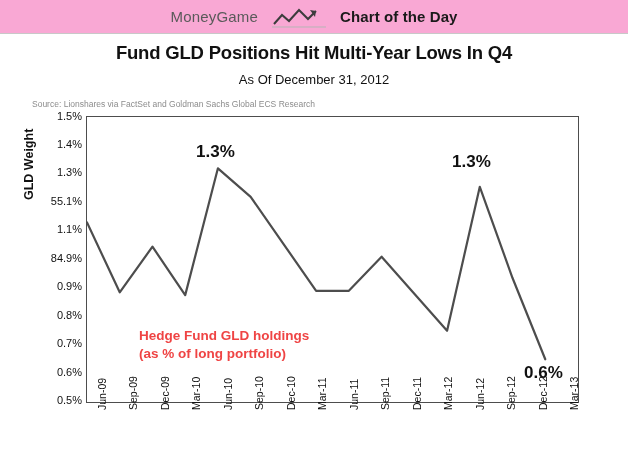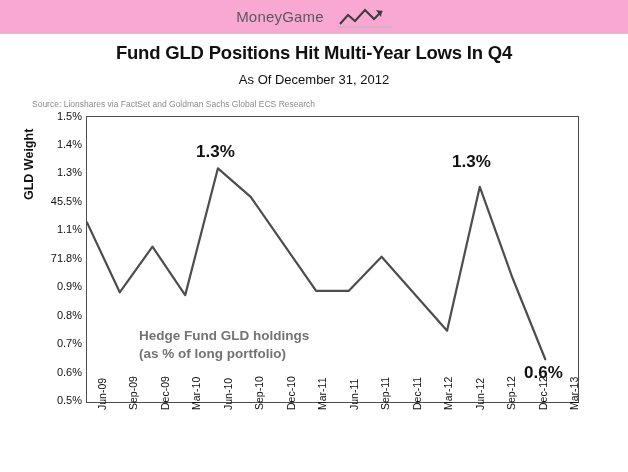--- a/index.html
+++ b/index.html
@@ -70,52 +70,53 @@
     transform:rotate(-90deg);
     transform-origin:left top;
   }
 
   
   .ann{
     position:absolute;font-weight:bold;color:#111;white-space:nowrap;
   }
   .ann-peak{font-size:17px;}
   .ann-low{font-size:17px;}
-  .ann-note{font-size:13.5px;line-height:17px;font-weight:bold;color:#737373;}
+  .ann-note{font-size:13.5px;line-height:17px;font-weight:bold;color:#ef4444;}
 </style>
 </head>
 <body>
 
 <div id="root">
 
   <div class="header">
     <div class="hdr-inner">
       <span class="hdr-money">MoneyGame</span>
       <span class="hdr-logo">
         <svg width="54" height="22" viewBox="0 0 54 22">
           <polyline points="2,18 10,9 17,15 27,4 36,13 44,5" fill="none" stroke="#3c3c3c" stroke-width="2"></polyline>
           <polygon points="44,5 38,4 43,11" fill="#3c3c3c"></polygon>
           <line x1="0" y1="21" x2="54" y2="21" stroke="#b5b5b5" stroke-width="1"></line>
         </svg>
       </span>
+      <span class="hdr-cotd">Chart of the Day</span>
     </div>
   </div>
 
   <div class="title">Fund GLD Positions Hit Multi-Year Lows In Q4</div>
   <div class="subtitle">As Of December 31, 2012</div>
   <div class="source">Source: Lionshares via FactSet and Goldman Sachs Global ECS Research</div>
 
   <div class="ylabel">GLD Weight</div>
 
   <div class="ytick-wrap" style="top:110px">1.5%</div>
   <div class="ytick-wrap" style="top:138px">1.4%</div>
   <div class="ytick-wrap" style="top:166px">1.3%</div>
-  <div class="ytick-wrap" style="top:195px">45.5%</div>
+  <div class="ytick-wrap" style="top:195px">55.1%</div>
   <div class="ytick-wrap" style="top:223px">1.1%</div>
-  <div class="ytick-wrap" style="top:252px">71.8%</div>
+  <div class="ytick-wrap" style="top:252px">84.9%</div>
   <div class="ytick-wrap" style="top:280px">0.9%</div>
   <div class="ytick-wrap" style="top:309px">0.8%</div>
   <div class="ytick-wrap" style="top:337px">0.7%</div>
   <div class="ytick-wrap" style="top:366px">0.6%</div>
   <div class="ytick-wrap" style="top:394px">0.5%</div>
 
   <div class="plot-frame">
     <svg class="chart-area" id="chart-svg" viewBox="0 0 491 285" preserveAspectRatio="none">
       <polyline id="series-path" fill="none" stroke="#4d4d4d" stroke-width="2.2" stroke-linejoin="round" stroke-linecap="round" points="0.00,105.45 32.73,175.27 65.47,129.68 98.20,178.13 130.93,51.30 163.67,79.80 196.40,126.83 229.13,173.85 261.87,173.85 294.60,139.65 327.33,176.70 360.07,213.75 392.80,69.83 425.53,161.02 458.27,242.25"></polyline>
     </svg>

